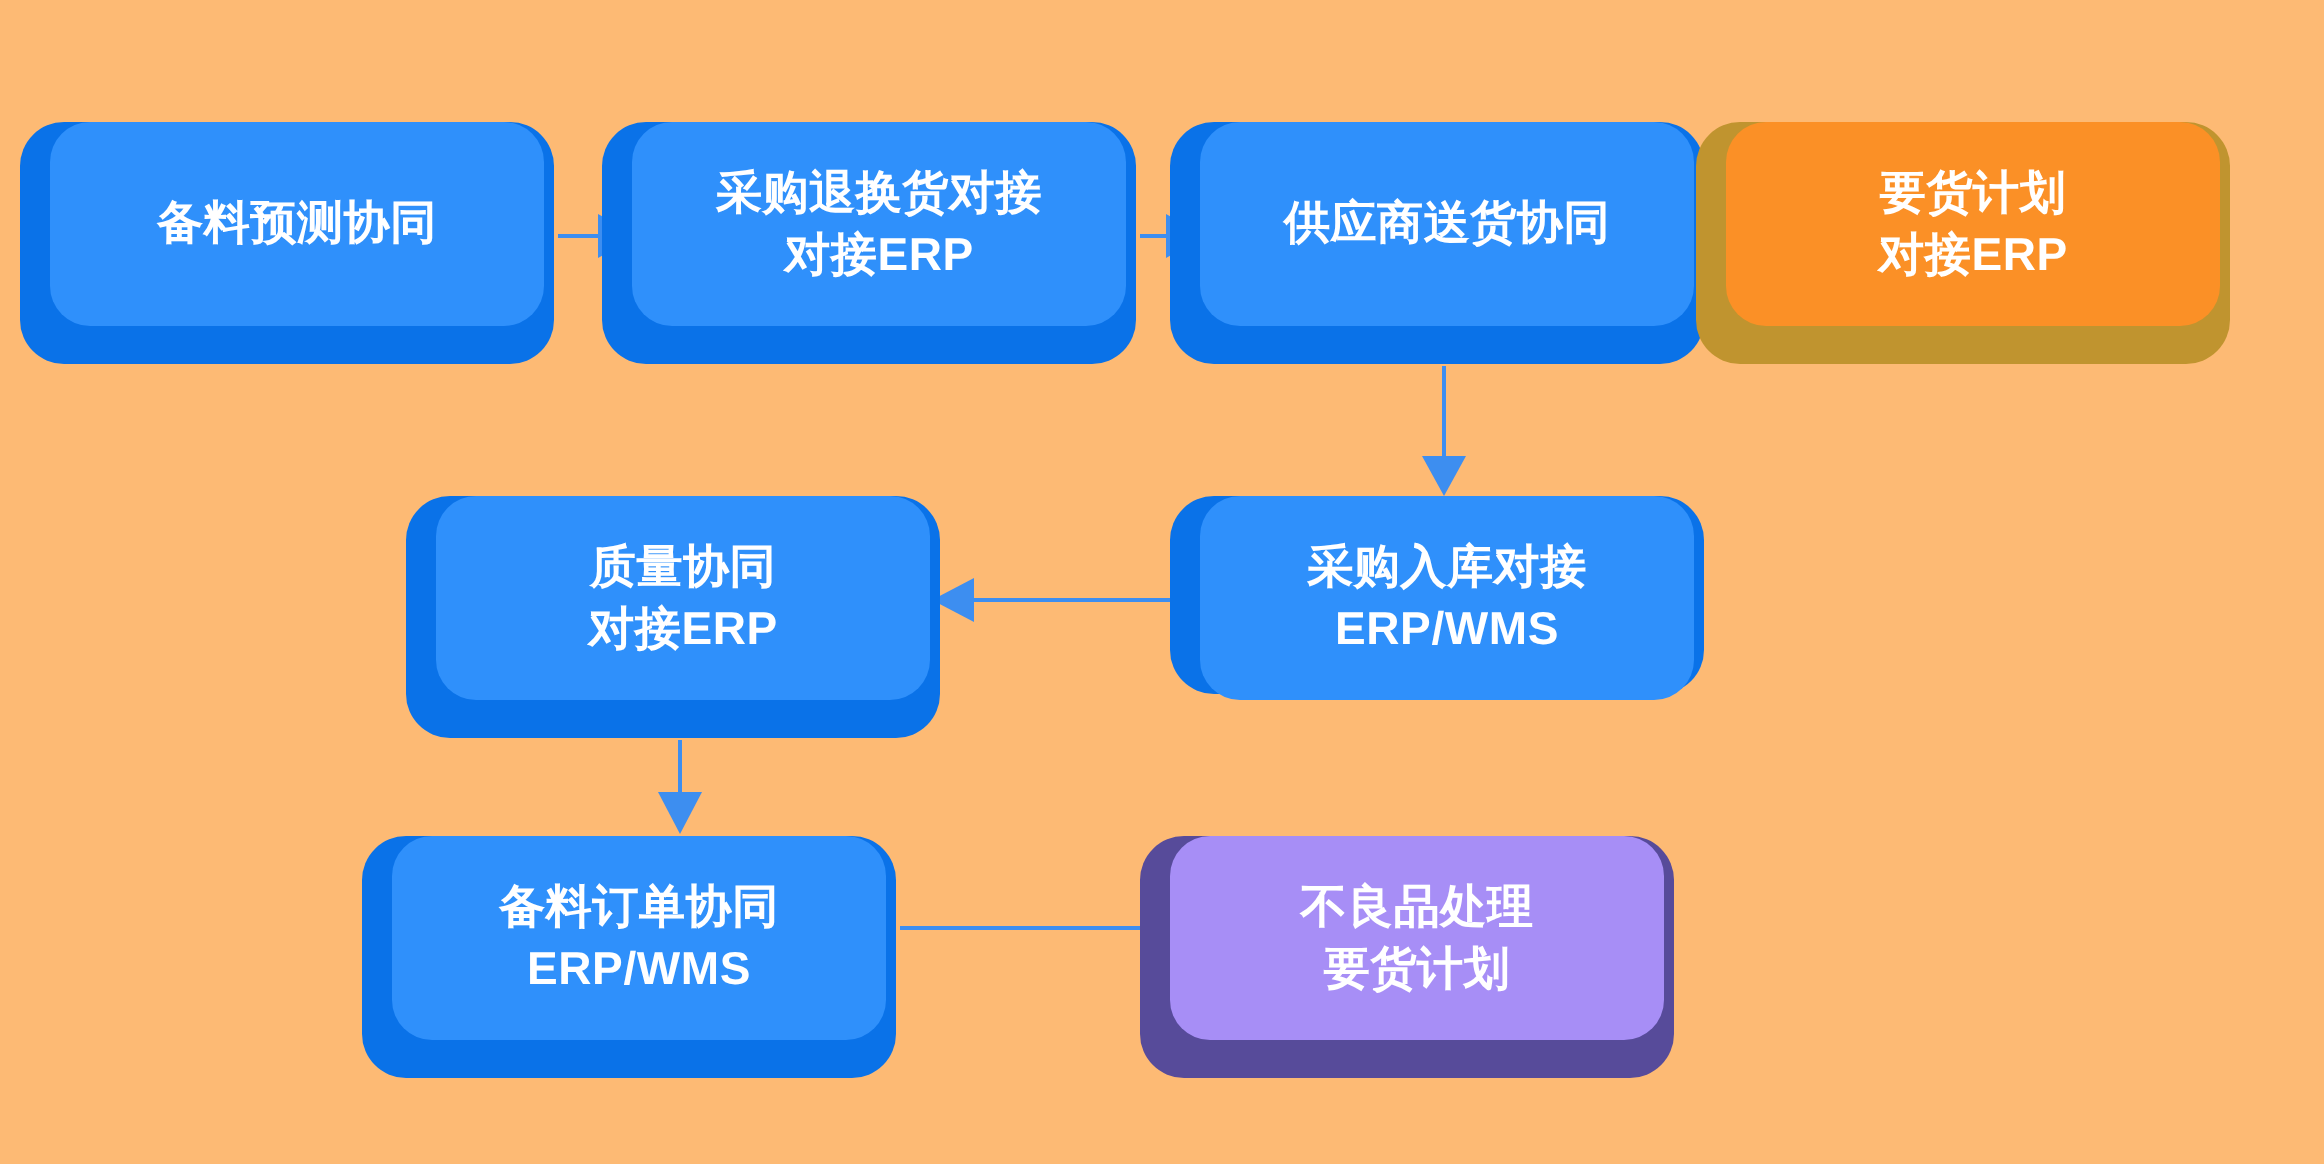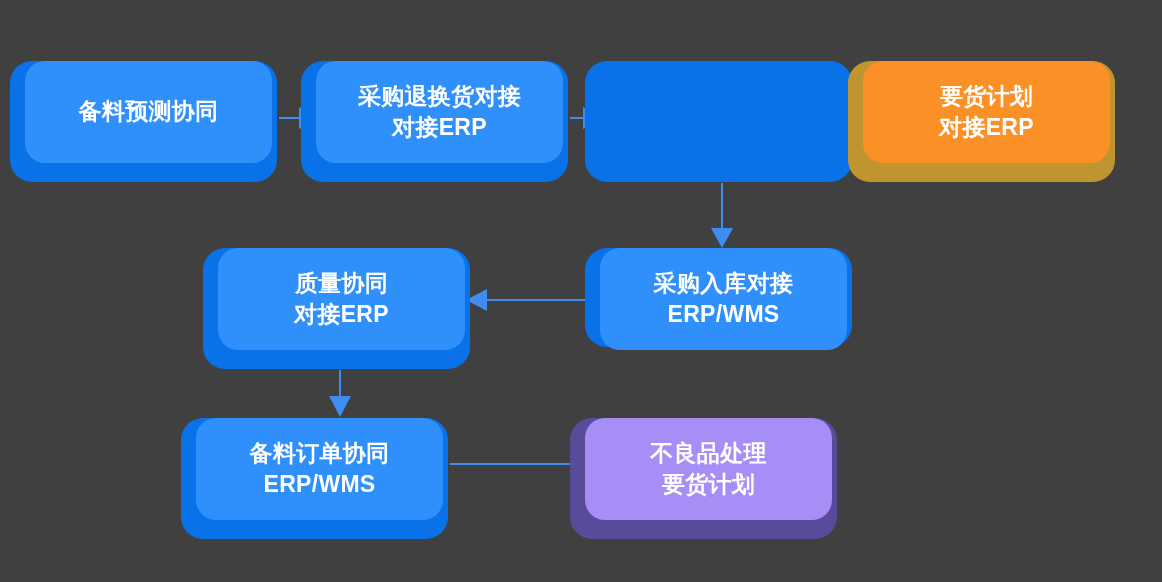--- a/index.html
+++ b/index.html
@@ -13,21 +13,21 @@
 
   body {
     background: #cdcdcd;
     font-family: "Liberation Sans", "DejaVu Sans", sans-serif;
   }
 
   #canvas {
     position: relative;
     width: 1162px;
     height: 582px;
-    background: #404040;
+    background: #fdba74;
   }
 
   
   #connectors {
     position: absolute;
     left: 0;
     top: 0;
     width: 1162px;
     height: 582px;
     pointer-events: none;
@@ -137,20 +137,23 @@
   <div class="node blue" style="left:301px; top:61px; width:267px; height:121px;">
     <div class="base"></div>
     <div class="face">
       <span class="label">采购退换货对接
 对接ERP</span>
     </div>
   </div>
 
   <div class="node blue" style="left:585px; top:61px; width:267px; height:121px;">
     <div class="base"></div>
+    <div class="face">
+      <span class="label">供应商送货协同</span>
+    </div>
   </div>
 
   <div class="node orange" style="left:848px; top:61px; width:267px; height:121px;">
     <div class="base"></div>
     <div class="face">
       <span class="label">要货计划
 对接ERP</span>
     </div>
   </div>
 

